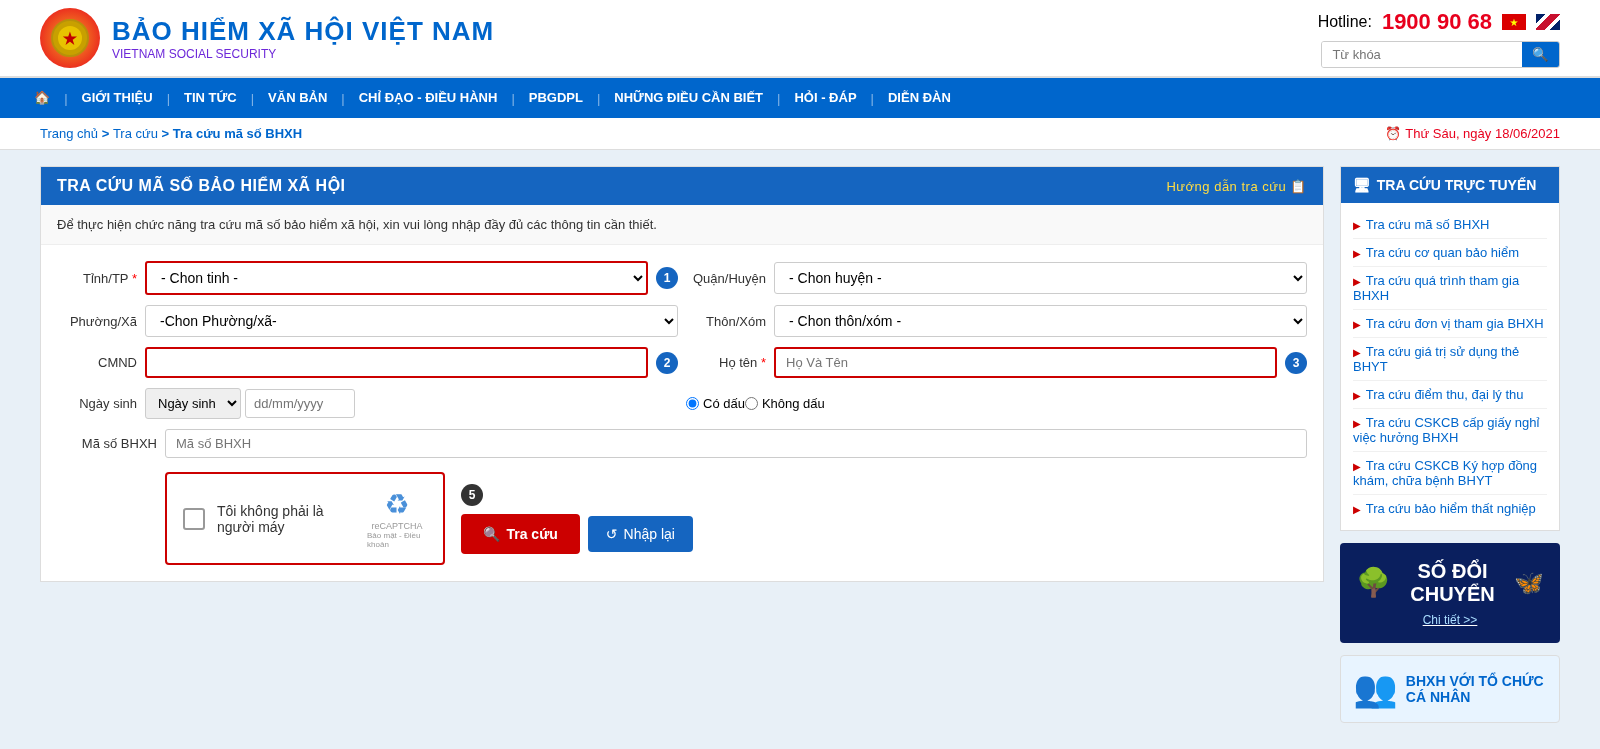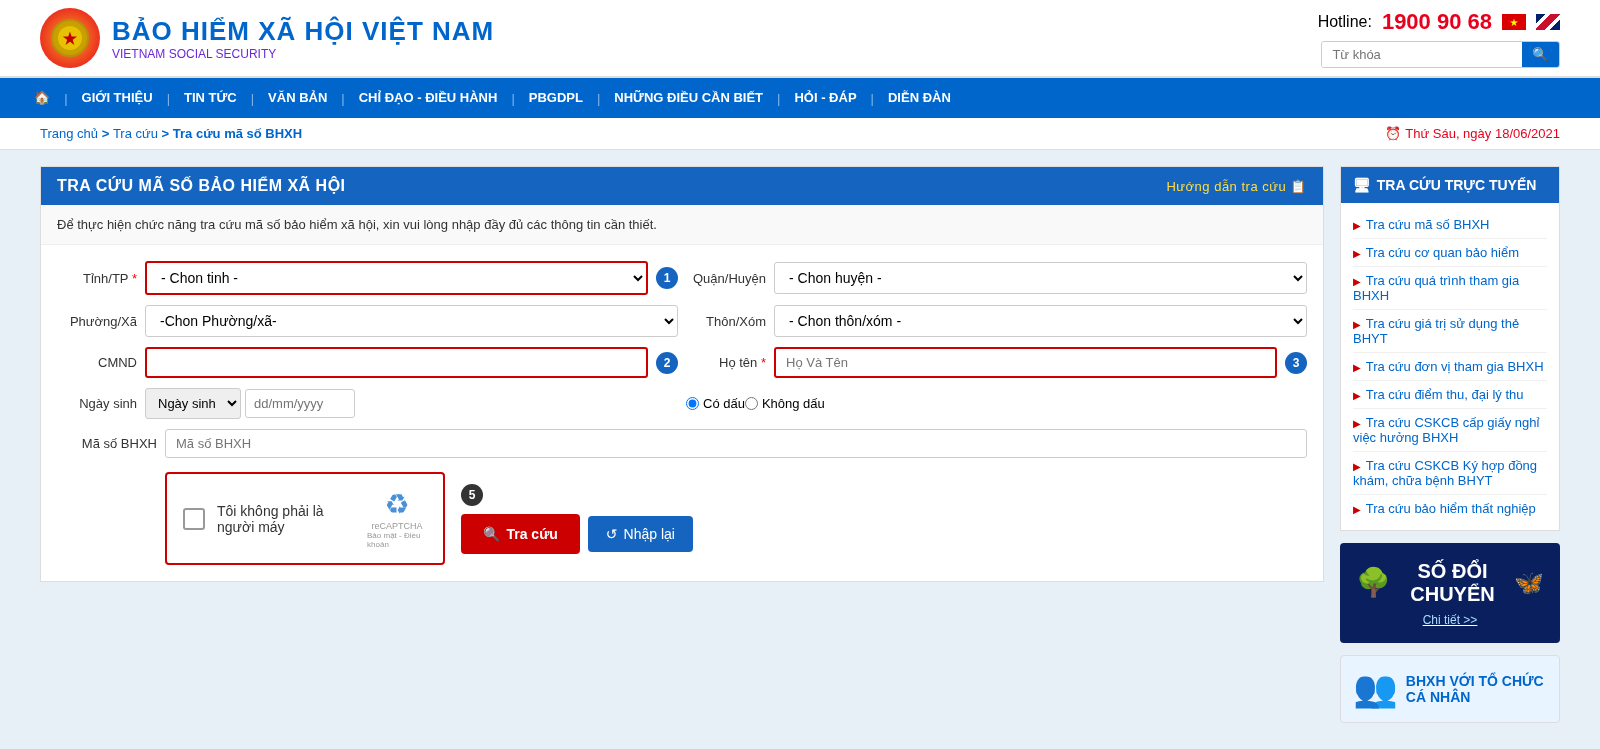--- a/index.html
+++ b/index.html
@@ -283,22 +283,22 @@
   <div class="sidebar">
     <div class="sidebar-panel">
       <div class="sidebar-header">
         <span>🖥</span>
         <span>TRA CỨU TRỰC TUYẾN</span>
       </div>
       <div class="sidebar-links">
         <a href="#" class="sidebar-link">Tra cứu mã số BHXH</a>
         <a href="#" class="sidebar-link">Tra cứu cơ quan bảo hiểm</a>
         <a href="#" class="sidebar-link">Tra cứu quá trình tham gia BHXH</a>
+        <a href="#" class="sidebar-link">Tra cứu đơn vị tham gia BHXH</a>
         <a href="#" class="sidebar-link">Tra cứu giá trị sử dụng thẻ BHYT</a>
-        <a href="#" class="sidebar-link">Tra cứu đơn vị tham gia BHXH</a>
         <a href="#" class="sidebar-link">Tra cứu điểm thu, đại lý thu</a>
         <a href="#" class="sidebar-link">Tra cứu CSKCB cấp giấy nghỉ việc hưởng BHXH</a>
         <a href="#" class="sidebar-link">Tra cứu CSKCB Ký hợp đồng khám, chữa bệnh BHYT</a>
         <a href="#" class="sidebar-link">Tra cứu bảo hiểm thất nghiệp</a>
       </div>
     </div>
 
     <div class="sidebar-banner">
       <div style="display:flex;align-items:center;gap:8px;">
         <span style="font-size:28px;">🌳</span>

